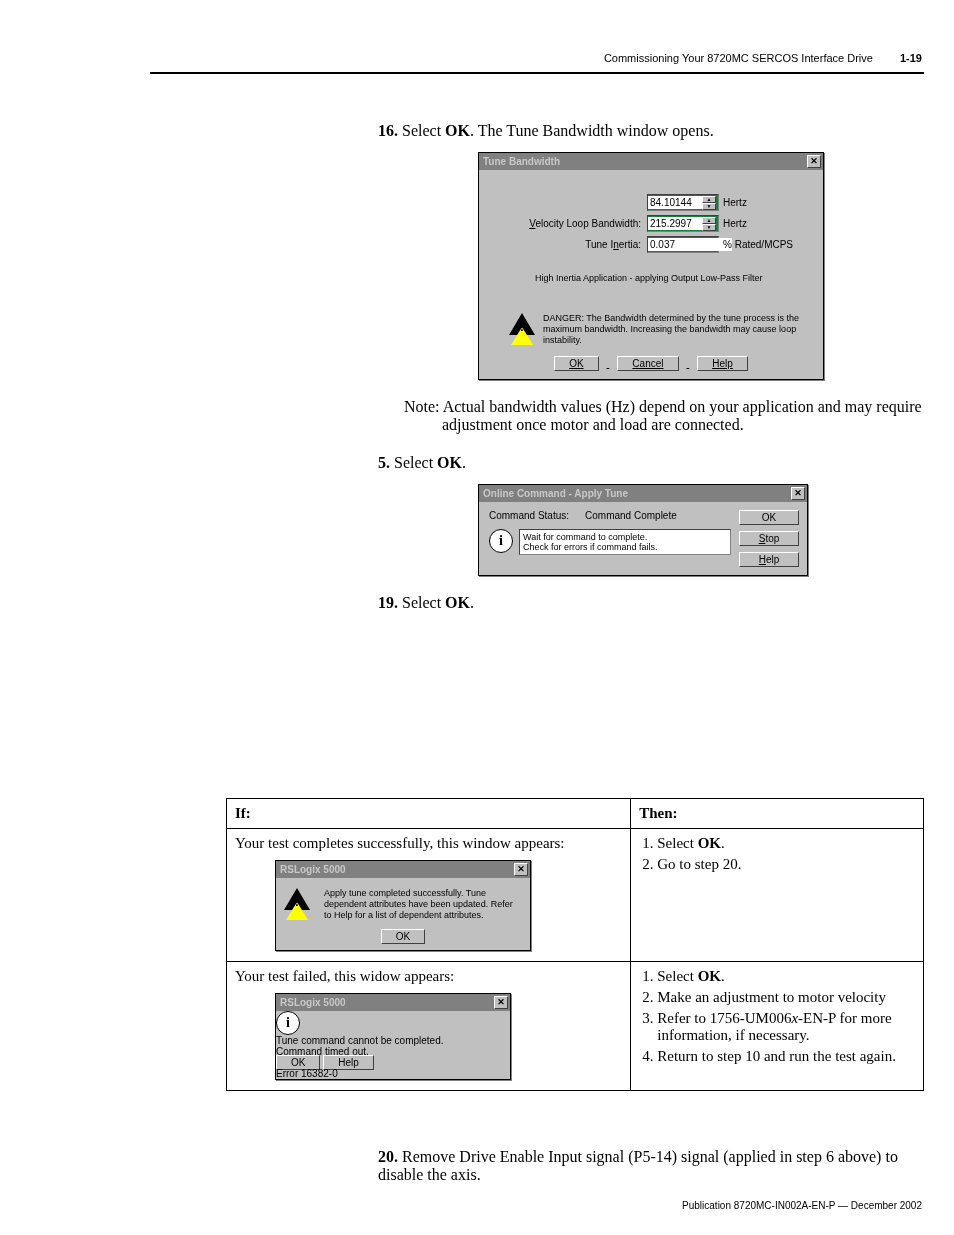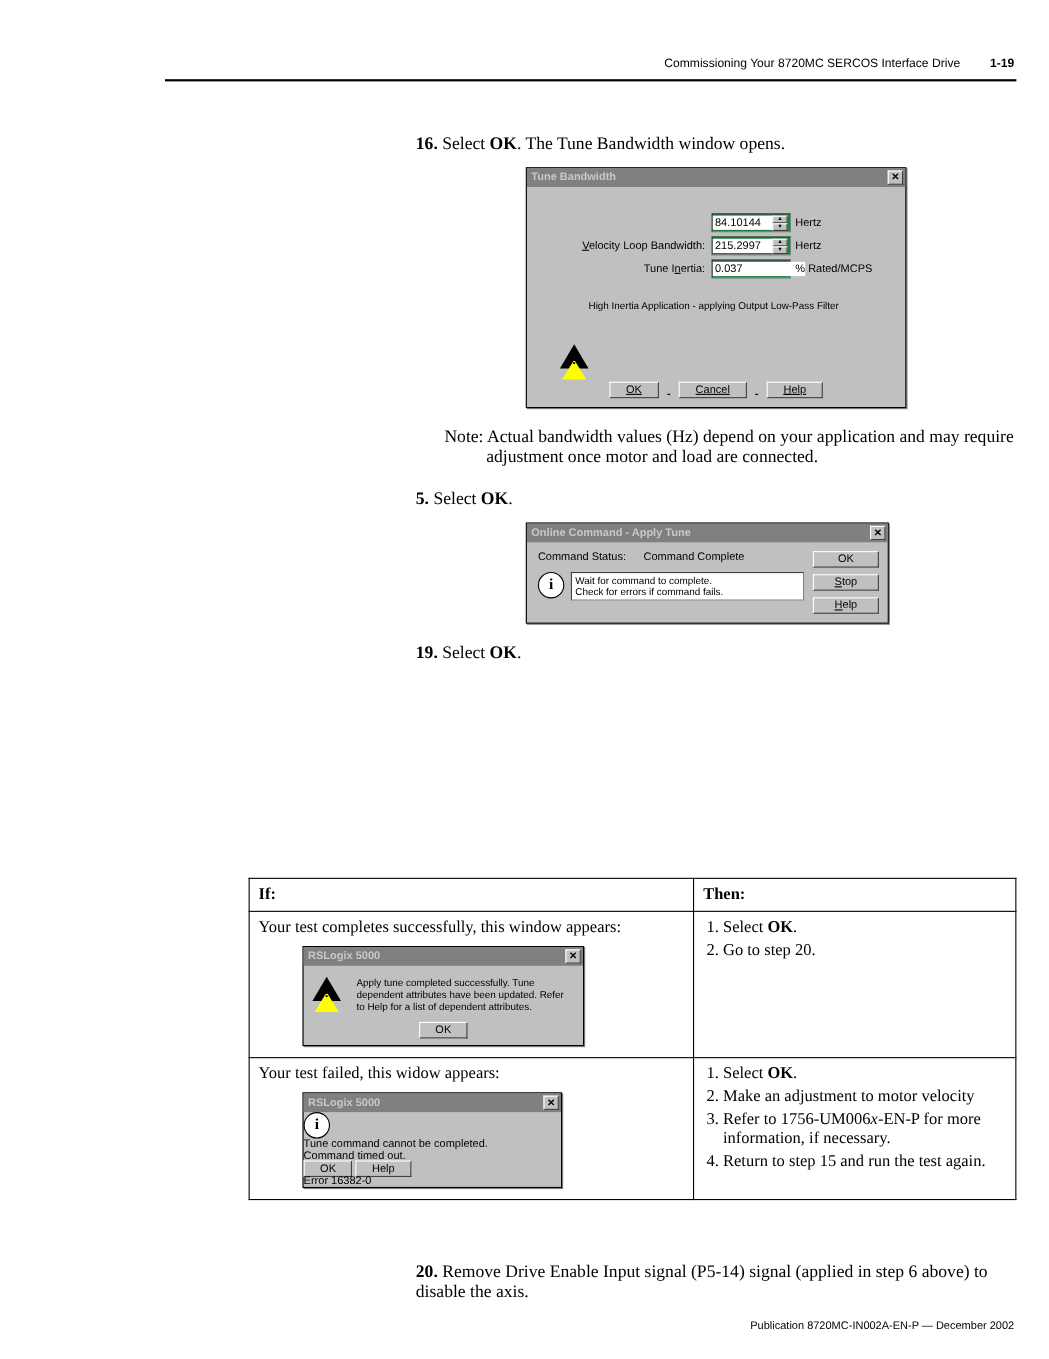--- a/index.html
+++ b/index.html
@@ -217,20 +217,21 @@
             <input style="width: 84px;" value="0.037">
           </div>
         <span class="unit">% Rated/MCPS</span>
       </div>
       <div class="msg">High Inertia Application - applying Output Low-Pass Filter</div>
     </div>
     <div class="danger-row">
       <div class="warning-icon">
           <span class="wi-bang">!</span>
         </div>
+      <div style="font-size:9px; line-height:11px;">DANGER: The Bandwidth determined by the tune process is the maximum bandwidth. Increasing the bandwidth may cause loop instability.</div>
     </div>
     <div class="btnrow">
       <span class="winbtn">OK</span>
       <span class="winbtn">Cancel</span>
       <span class="winbtn"><span class="ul">H</span>elp</span>
     </div>
   </div>
 
   <p class="note">Note: Actual bandwidth values (Hz) depend on your application and may require adjustment once motor and load are connected.</p>
 
@@ -329,21 +330,21 @@
             </div>
           </div>
           <div class="errbar">Error 16382-0</div>
         </div>
       </td>
       <td>
         <ol class="then-list">
           <li><span>Select </span><b>OK</b><span>.</span></li>
           <li>Make an adjustment to motor velocity</li>
           <li><span>Refer to 1756-UM006</span><i>x</i><span>-EN-P for more information, if necessary.</span></li>
-          <li>Return to step 15 and run the test again.</li>
+          <li>Return to step 10 and run the test again.</li>
         </ol>
       </td>
     </tr>
   </tbody>
     </table>
 </div>
 
 <div class="content" style="top:1148px;">
   <p class="step">
     <span class="num">20.</span>

